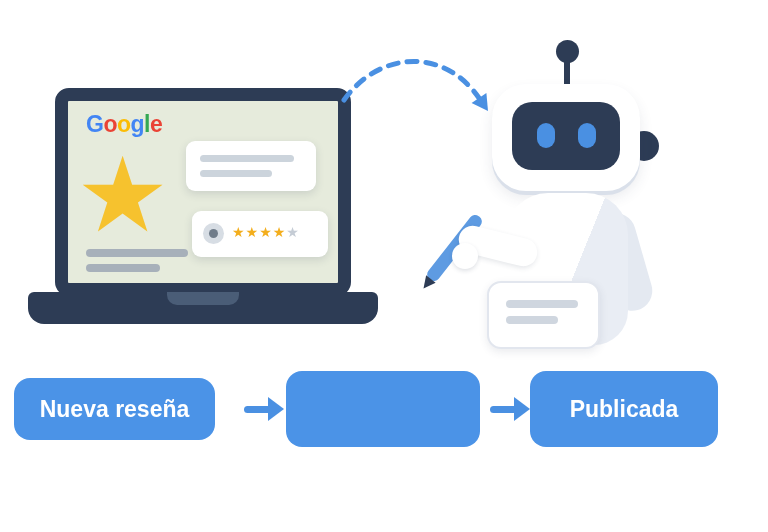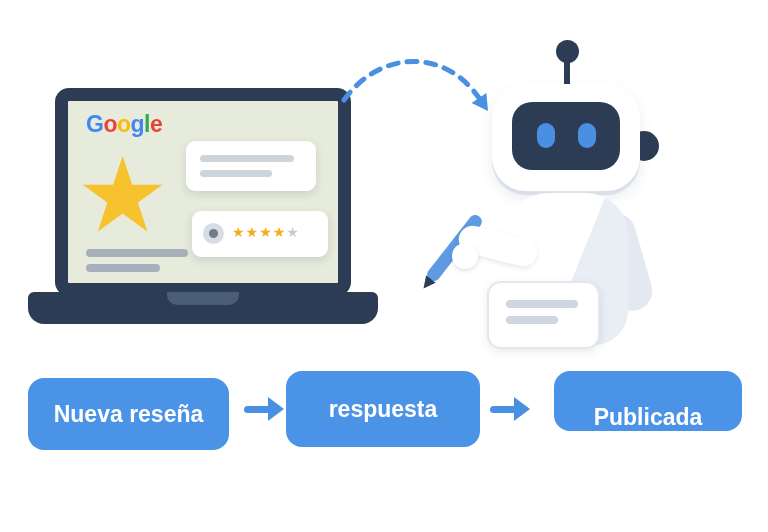--- a/index.html
+++ b/index.html
@@ -68,23 +68,23 @@
   }
   .nline { position:absolute; background:#cfd6df; border-radius:4px; height:8px; }
   .n1 { left:17px; top:17px; width:72px; }
   .n2 { left:17px; top:33px; width:52px; }
   
   .badge {
     position:absolute; background:#4b93e7; border-radius:16px; color:#ffffff; font-weight:700;
     font-size:23px; line-height:1.22; display:flex; flex-direction:column; align-items:center;
     justify-content:center; text-align:center;
   }
-  .b1 { left:28px; top:378px; width:201px; height:72px; }
+  .b1 { left:14px; top:378px; width:201px; height:62px; }
   .b2 { left:286px; top:371px; width:194px; height:76px; }
-  .b3 { left:554px; top:371px; width:188px; height:60px;justify-content:flex-end; }
+  .b3 { left:530px; top:371px; width:188px; height:76px; }
   .flow-arrow { position:absolute; width:46px; height:26px; }
   .fa1 { left:242px; top:396px; }
   .fa2 { left:488px; top:396px; }
   .fa-bar { position:absolute; left:2px; top:10px; width:27px; height:7px; background:#4a90e2; border-radius:4px; }
   .fa-tri { position:absolute; left:26px; top:1px; width:0; height:0; border-top:12px solid transparent; border-bottom:12px solid transparent; border-left:16px solid #4a90e2; }
 </style>
 </head>
 <body>
 
 <div class="canvas">
@@ -139,21 +139,20 @@
 
   <div>
     <div class="badge b1">
       <div>Nueva reseña</div>
     </div>
     <div class="flow-arrow fa1">
       <span class="fa-bar"></span>
         <span class="fa-tri"></span>
     </div>
     <div class="badge b2">
-      <div>respuesta</div>
     </div>
     <div class="flow-arrow fa2">
       <span class="fa-bar"></span>
         <span class="fa-tri"></span>
     </div>
     <div class="badge b3">
       <div>Publicada</div>
     </div>
   </div>
 

